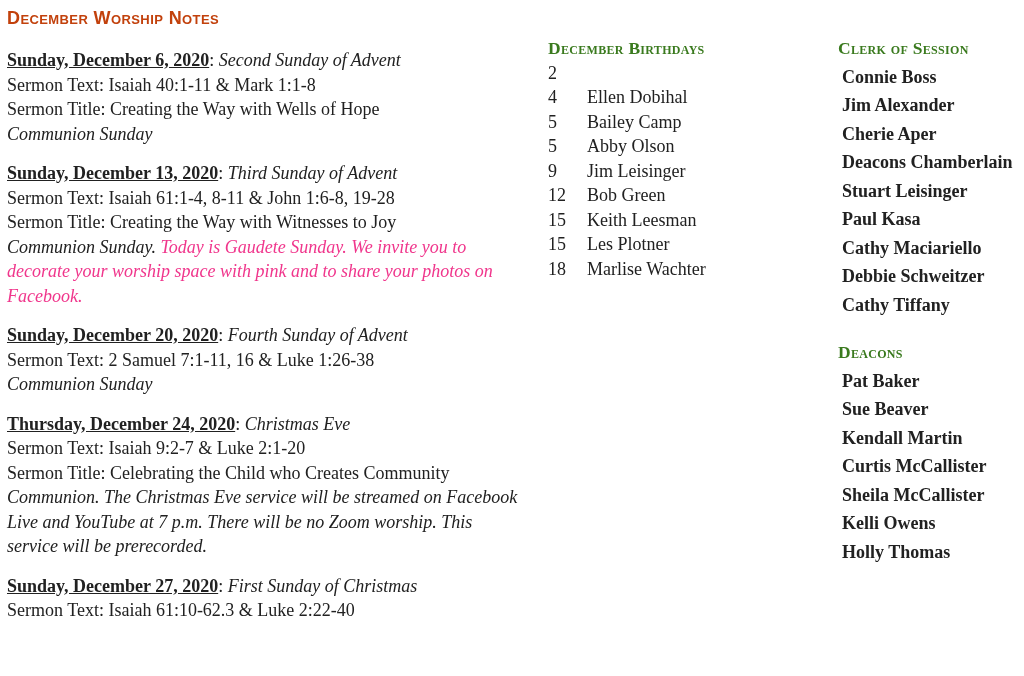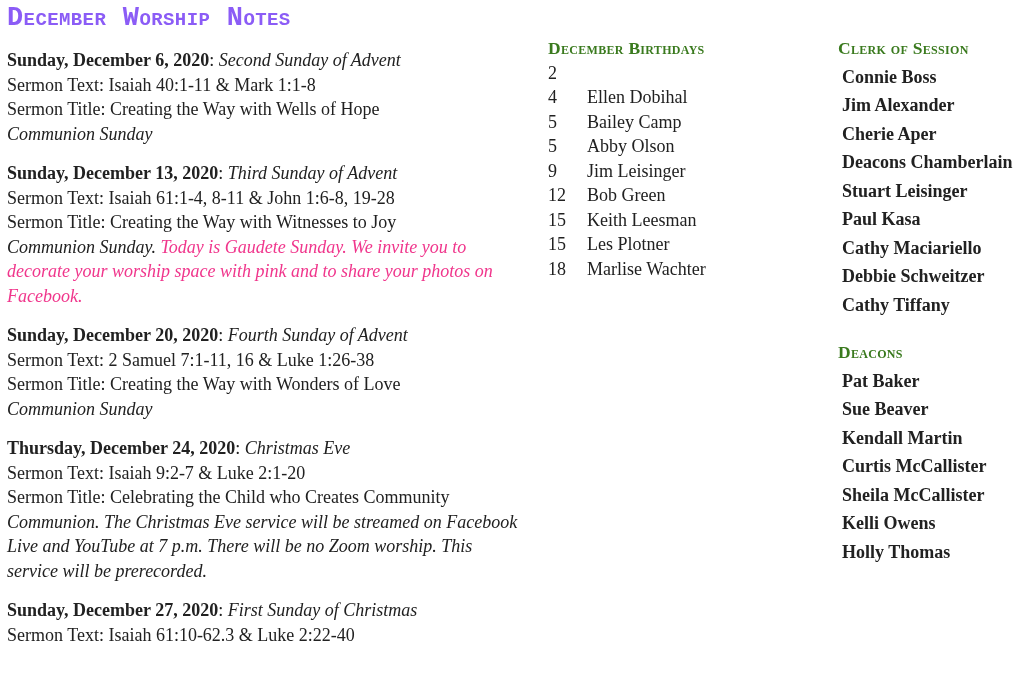--- a/index.html
+++ b/index.html
@@ -9,44 +9,44 @@
     font-family: "Liberation Serif", serif;
     color: #212121;
   }
   .col { position: absolute; top: 0; }
   .col-left  { left: 7px;   width: 514px; }
   .col-mid   { left: 548px; width: 250px; }
   .col-right { left: 838px; width: 182px; }
 
   .page-title {
     margin: 5px 0 0 0;
-    font-family: Liberation Mono, monospace;
+    font-family: Liberation Sans, sans-serif;
     font-weight: 700;
     font-variant: small-caps;
-    font-size: 27px;
+    font-size: 18px;
     line-height: 26px;
     letter-spacing: 0.4px;
-    color: #8b5cf6;
+    color: #c2410c;
   }
   .sec-head {
     margin: 36px 0 0 0;
     font-family: Liberation Serif, serif;
     font-weight: 700;
     font-variant: small-caps;
     font-size: 17.5px;
     line-height: 24.5px;
     letter-spacing: 0.3px;
     color: #3A7A1E;
   }
   .sec-head.follow { margin-top: 23px; }
 
   p.line { margin: 0; font-size: 18px; line-height: 24.5px; }
   .svc { margin-top: 15px; }
   .svc.first { margin-top: 17px; }
-  .svc b { font-weight: 700; }
+  .svc b { font-weight: 700; text-decoration: underline; }
   .svc i { font-style: italic; }
   .pink { color: #F0368C; font-style: italic; }
 
   .brow { display: flex; font-size: 18px; line-height: 24.5px; }
   .bday { width: 39px; flex: none; }
   .bname { flex: 1; }
 
   .nrow { font-size: 18px; line-height: 24.5px; margin: 4px; font-weight: bold; }
 </style>
 </head>
@@ -65,21 +65,20 @@
   <section class="svc">
     <p class="line"><b>Sunday, December 13, 2020</b><span>: </span><i>Third Sunday of Advent</i></p>
     <p class="line">Sermon Text: Isaiah 61:1-4, 8-11 &amp; John 1:6-8, 19-28</p>
     <p class="line">Sermon Title: Creating the Way with Witnesses to Joy</p>
     <p class="line"><i>Communion Sunday. </i><span class="pink">Today is Gaudete Sunday. We invite you to decorate your worship space with pink and to share your photos on Facebook.</span></p>
   </section>
 
   <section class="svc">
     <p class="line"><b>Sunday, December 20, 2020</b><span>: </span><i>Fourth Sunday of Advent</i></p>
     <p class="line">Sermon Text: 2 Samuel 7:1-11, 16 &amp; Luke 1:26-38</p>
-    <p class="line">Sermon Title: Creating the Way with Wonders of Love</p>
     <p class="line"><i>Communion Sunday</i></p>
   </section>
 
   <section class="svc">
     <p class="line"><b>Thursday, December 24, 2020</b><span>: </span><i>Christmas Eve</i></p>
     <p class="line">Sermon Text: Isaiah 9:2-7 &amp; Luke 2:1-20</p>
     <p class="line">Sermon Title: Celebrating the Child who Creates Community</p>
     <p class="line"><i>Communion. The Christmas Eve service will be streamed on Facebook Live and YouTube at 7 p.m. There will be no Zoom worship. This service will be prerecorded.</i></p>
   </section>
 

